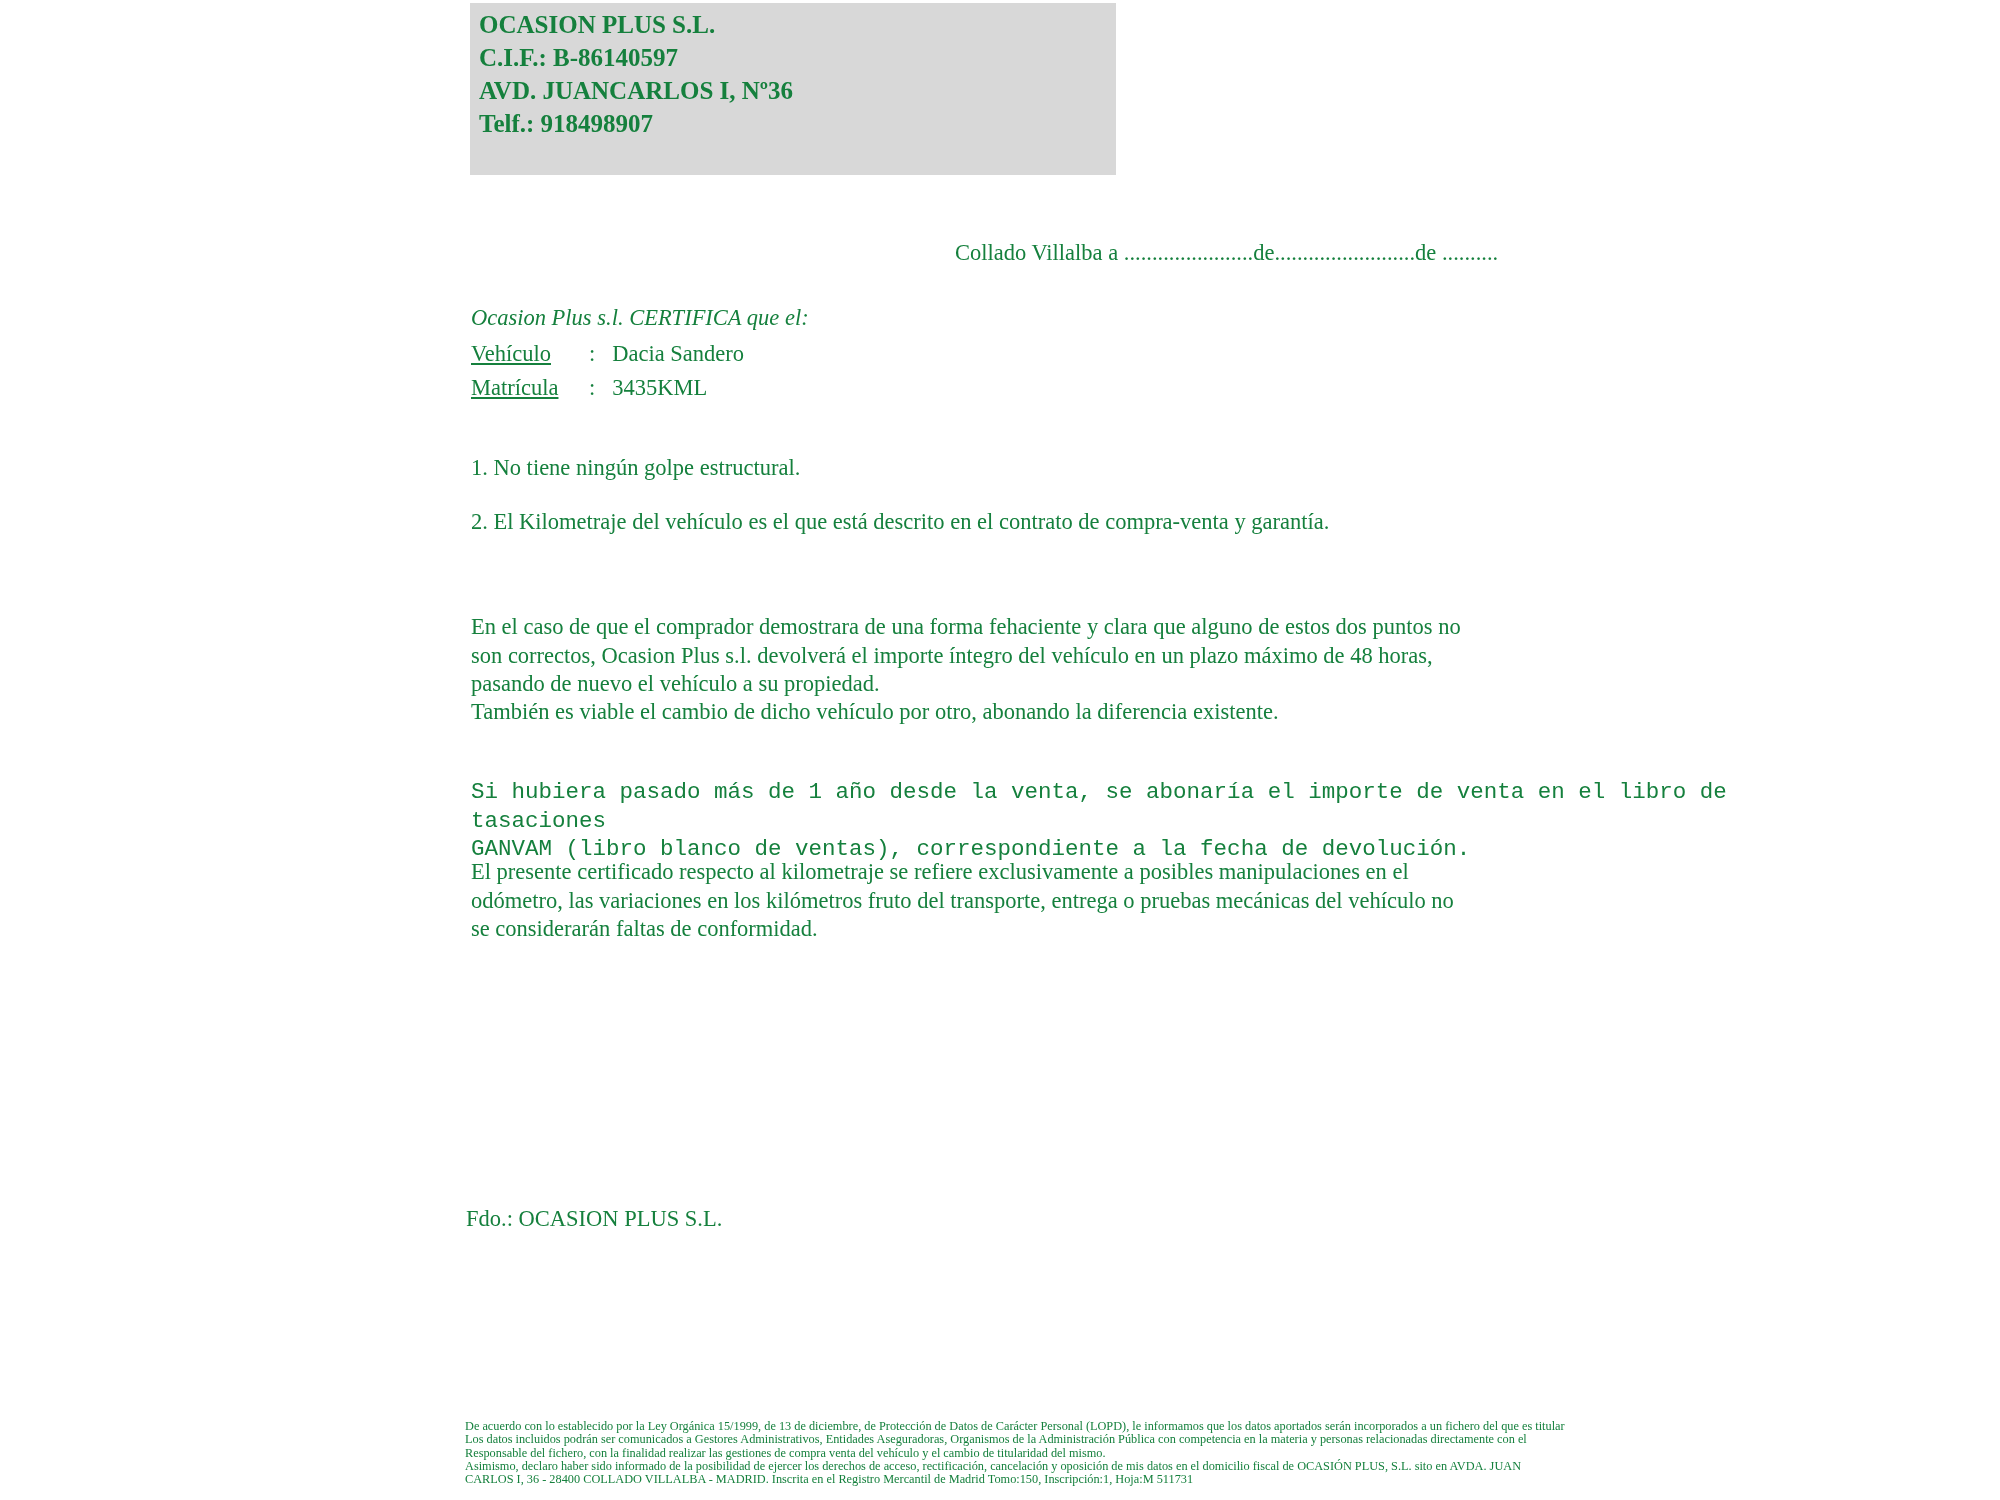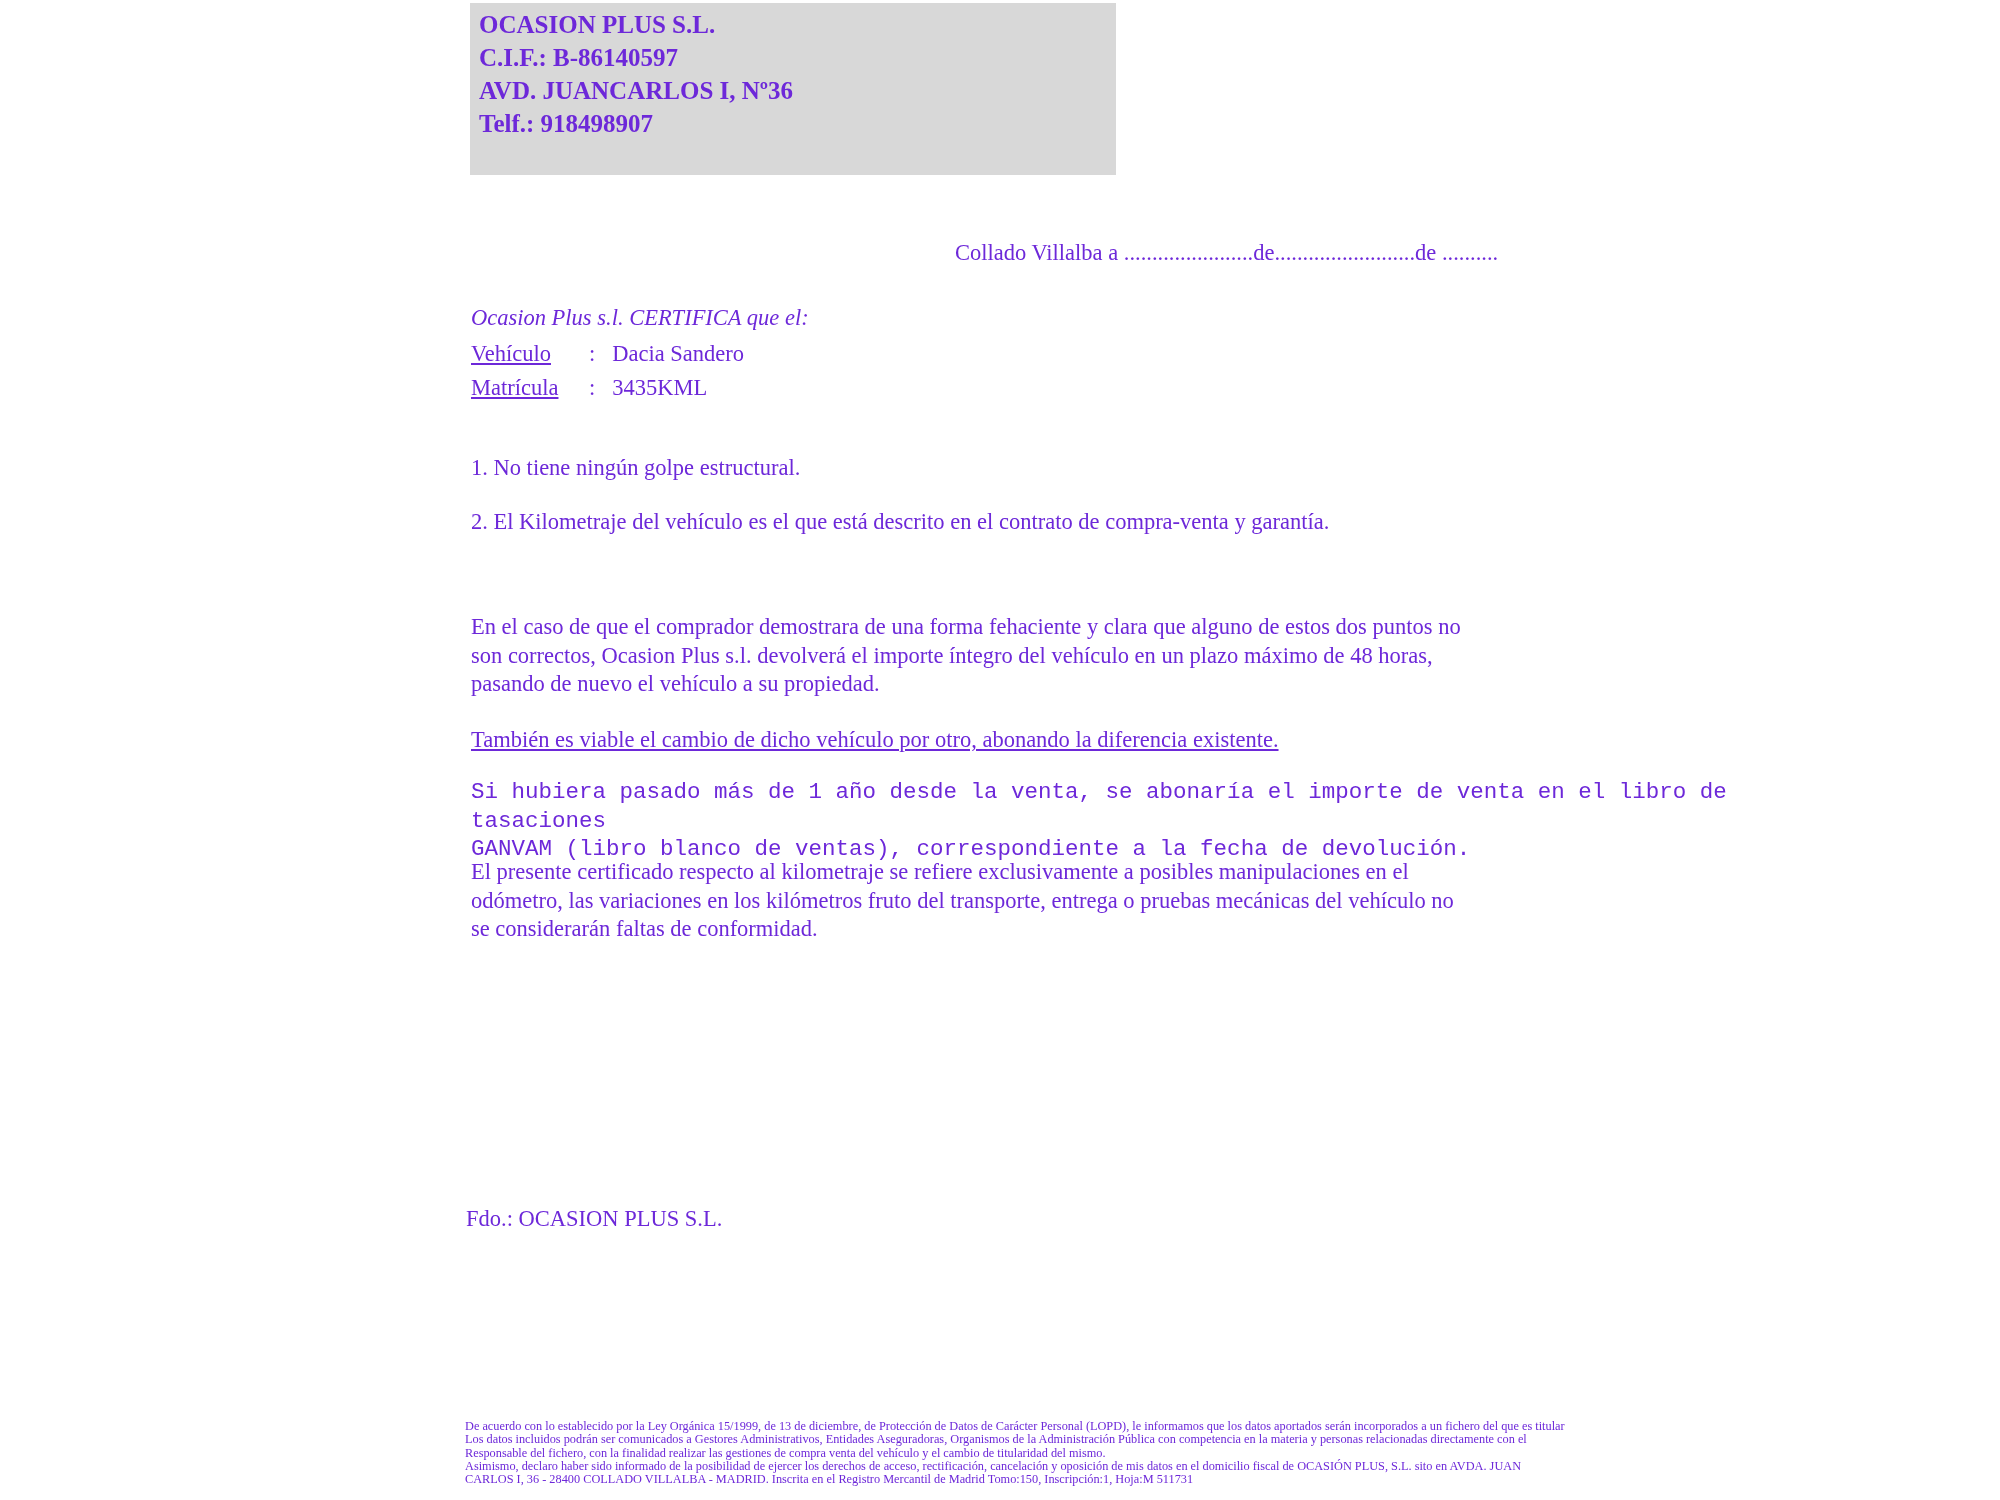--- a/index.html
+++ b/index.html
@@ -72,21 +72,21 @@
   .statement-2 { top: 509px; }
   .para {
     position: absolute;
     left: 471px;
     width: 1300px;
     font-size: 22.5px;
     line-height: 28.5px;
     white-space: pre-line;
   }
   .para-1 { top: 613px; }
-  .para-2 { top: 726px; text-decoration: underline; }
+  .para-2 { top: 698px; }
   .para-3 { top: 778px; font-family: Liberation Mono, monospace; }
   .para-4 { top: 858px; }
   .signature-line {
     position: absolute;
     left: 466px;
     top: 1206px;
     font-size: 22.5px;
     white-space: nowrap;
   }
   .legal-footer {
@@ -97,21 +97,21 @@
   }
   .legal-line {
     font-size: 12.3px;
     line-height: 13.3px;
     white-space: nowrap;
   }
 </style>
 </head>
 <body>
 
-<div class="page" style="background: rgb(255, 255, 255); color: #6d28d9;">
+<div class="page" style="background: rgb(255, 255, 255); color: #15803d;">
 
   <div class="header-box" style="background: rgb(216, 216, 216);">
     <div class="header-line">OCASION PLUS S.L.</div>
     <div class="header-line">C.I.F.: B-86140597</div>
     <div class="header-line">AVD. JUANCARLOS I, Nº36</div>
     <div class="header-line">Telf.: 918498907</div>
   </div>
 
   <div class="date-line">Collado Villalba a .......................de.........................de ..........</div>
 

